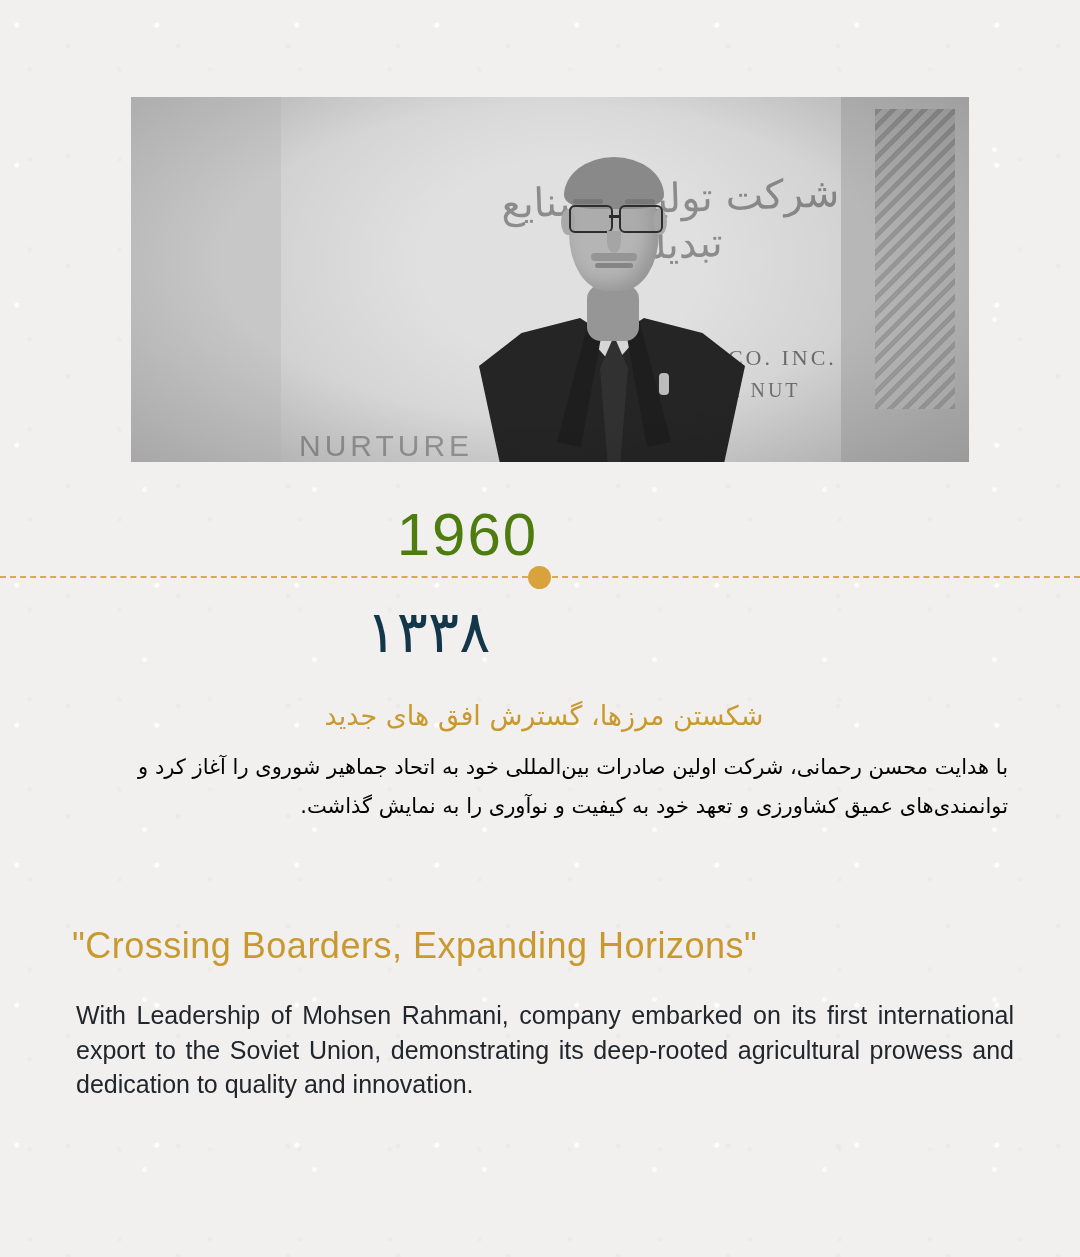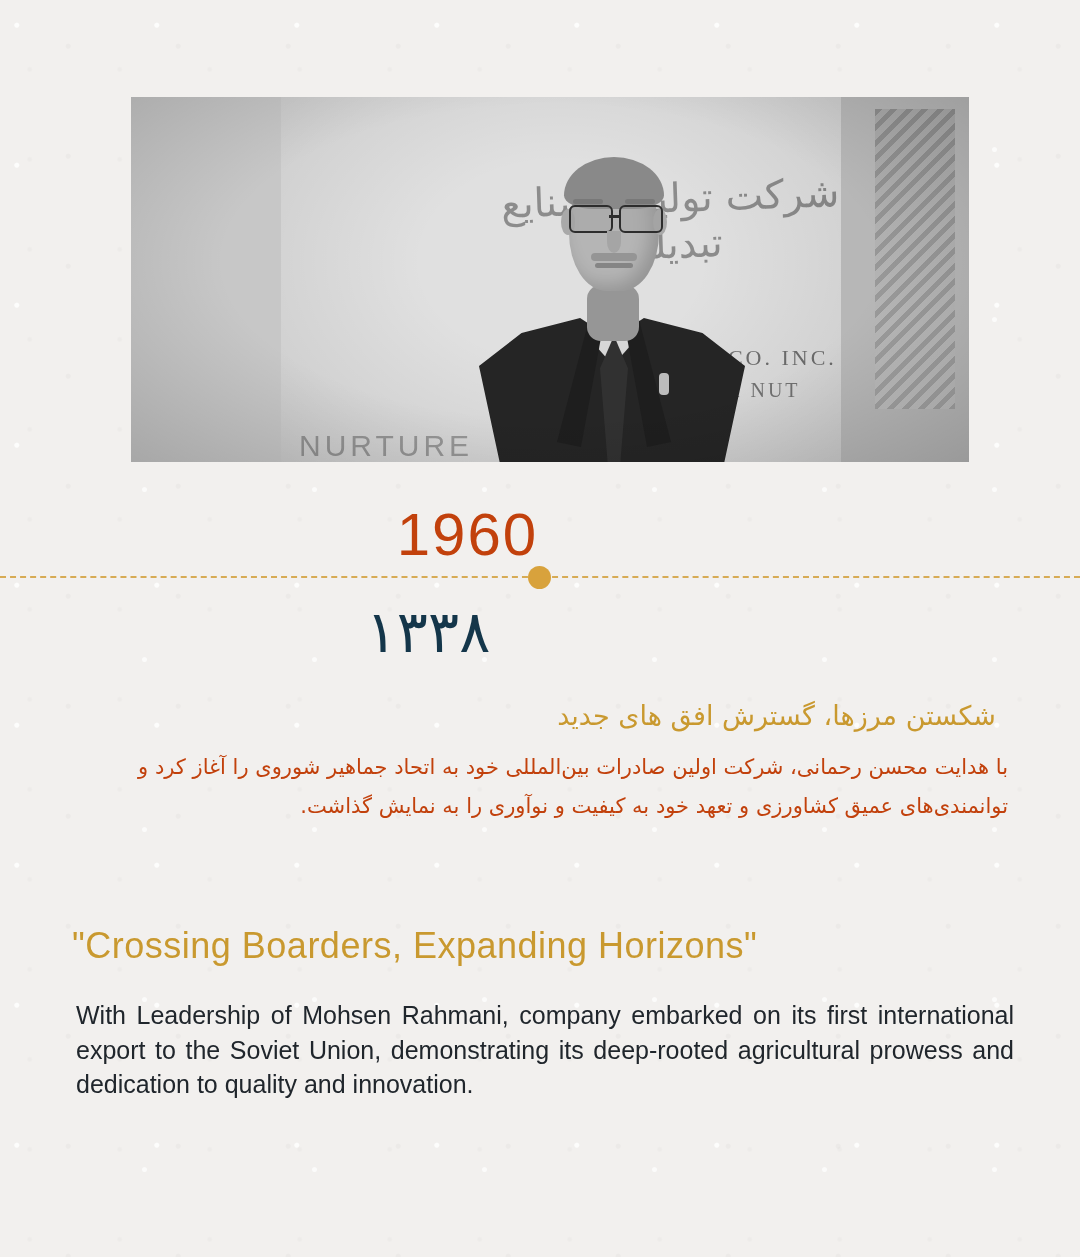--- a/index.html
+++ b/index.html
@@ -180,21 +180,21 @@
 
   
   .year-gregorian {
     position: absolute;
     top: 500px; left: 0; width: 935px;
     text-align: center;
     font-family: "Liberation Sans", sans-serif;
     font-size: 60px;
     font-weight: 400;
     letter-spacing: 2px;
-    color: #c2410c;
+    color: #4d7c0f;
   }
   .divider {
     position: absolute;
     top: 576px; left: 0; width: 1080px; height: 2px;
     border-top: 2px dashed #d3a03a;
     opacity: .85;
   }
   .divider-dot {
     position: absolute;
     top: 566px; left: 528px;
@@ -208,36 +208,36 @@
     text-align: center;
     font-family: "DejaVu Sans", sans-serif;
     font-size: 58px;
     color: #14364a;
     direction: rtl;
   }
 
   
   .fa-heading {
     position: absolute;
-    top: 700px; right: 84px; width: 936px;
-    text-align: right;
+    top: 700px; right: 68px; width: 936px;
+    text-align: center;
     direction: rtl;
     font-family: "DejaVu Sans", sans-serif;
     font-size: 27px;
     color: #c9992f;
   }
   .fa-body {
     position: absolute;
     top: 748px; right: 72px; width: 936px;
     text-align: right;
     direction: rtl;
     font-family: "DejaVu Sans", sans-serif;
     font-size: 21px;
     line-height: 1.85;
-    color: #c2410c;
+    color: #000000;
   }
 
   
   .en-heading {
     position: absolute;
     top: 925px; left: 72px; width: 936px;
     text-align: left;
     font-family: "Liberation Sans", sans-serif;
     font-size: 36px;
     letter-spacing: 0.5px;

